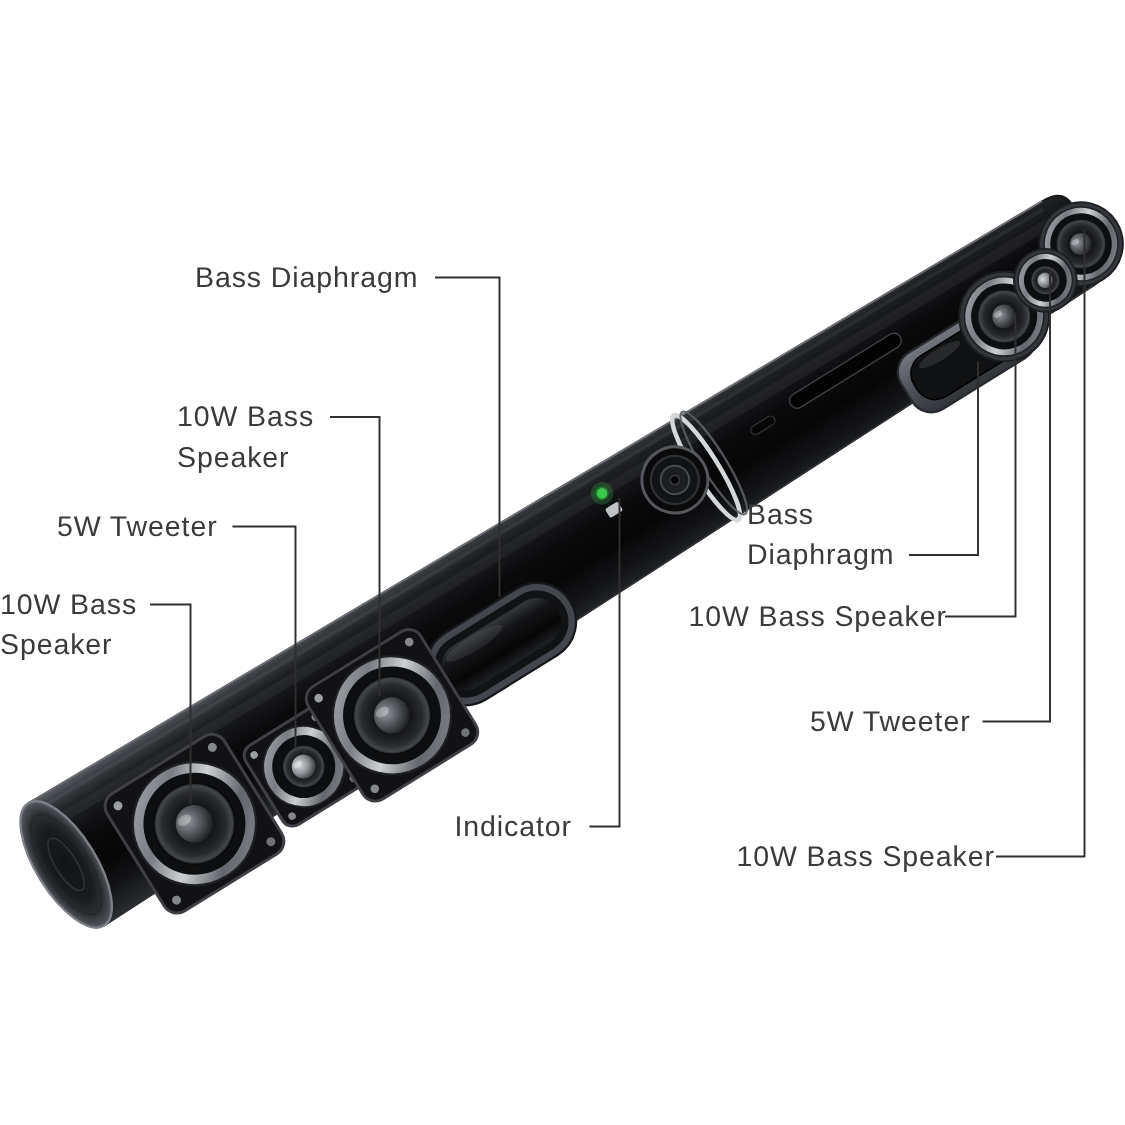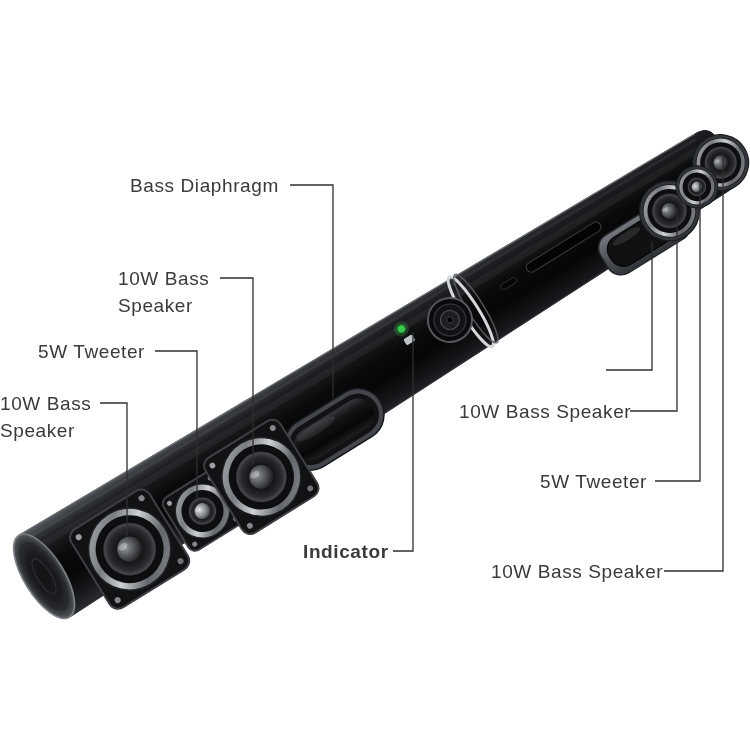--- a/index.html
+++ b/index.html
@@ -11,21 +11,21 @@
   svg.scene{position:absolute;left:0;top:0;width:750px;height:750px;}
   .label{
     position:absolute;color:#3a3a3a;font-size:19px;line-height:27px;
     letter-spacing:0.6px;white-space:pre-line;font-weight:400;
   }
   .center{}
   #lbl-bass-diaphragm-left{left:130px;top:172px;}
   #lbl-bass-speaker-upper-left{left:118px;top:265px;width:100px;}
   #lbl-tweeter-left{left:38px;top:338px;}
   #lbl-bass-speaker-lower-left{left:0px;top:390px;width:100px;}
-  #lbl-indicator{left:303px;top:538px;font-weight:bold;}
+  #lbl-indicator{left:303px;top:538px;}
   #lbl-bass-diaphragm-right{left:498px;top:330px;width:110px;}
   #lbl-bass-speaker-upper-right{left:459px;top:398px;}
   #lbl-tweeter-right{left:540px;top:468px;}
   #lbl-bass-speaker-lower-right{left:491px;top:558px;}
 </style>
 </head>
 <body>
 
 <div class="stage">
 
@@ -193,17 +193,19 @@
     </g>
   </svg>
 
   <div class="label" id="lbl-bass-diaphragm-left">Bass Diaphragm</div>
   <div class="label center" id="lbl-bass-speaker-upper-left">10W Bass
 Speaker</div>
   <div class="label" id="lbl-tweeter-left">5W Tweeter</div>
   <div class="label center" id="lbl-bass-speaker-lower-left">10W Bass
 Speaker</div>
   <div class="label" id="lbl-indicator">Indicator</div>
+  <div class="label center" id="lbl-bass-diaphragm-right">Bass
+Diaphragm</div>
   <div class="label" id="lbl-bass-speaker-upper-right">10W Bass Speaker</div>
   <div class="label" id="lbl-tweeter-right">5W Tweeter</div>
   <div class="label" id="lbl-bass-speaker-lower-right">10W Bass Speaker</div>
 
 </div>
 
 </body></html>

